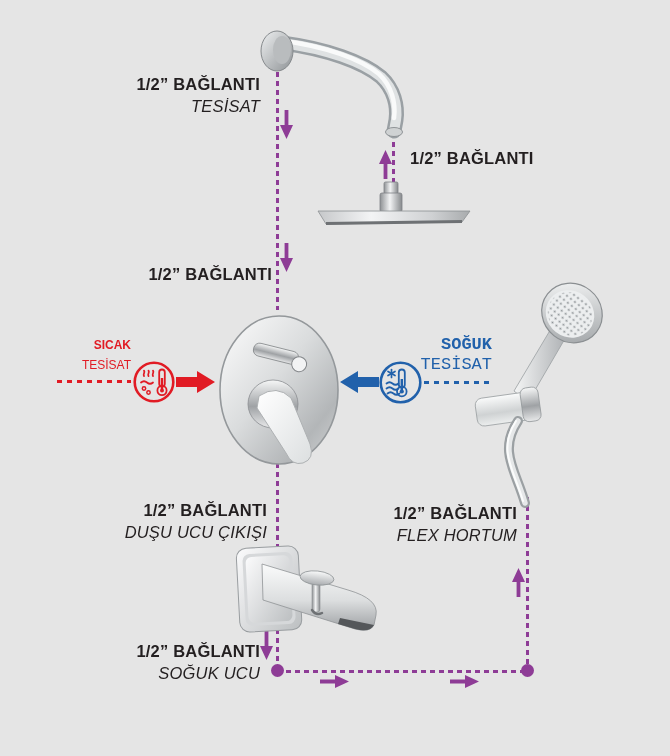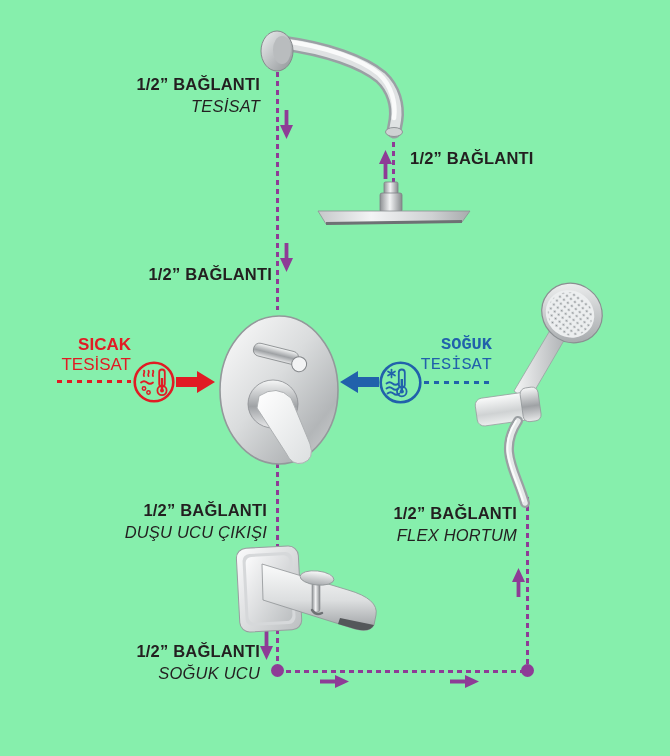--- a/index.html
+++ b/index.html
@@ -1,33 +1,33 @@
 <!DOCTYPE html>
 <html><head>
 <meta charset="utf-8">
 <style>
   html,body{margin:0;padding:0;background:#ffffff;}
-  #stage{position:relative;width:670px;height:756px;background:#86efac;overflow:hidden;
+  #stage{position:relative;width:670px;height:756px;background:#e5e5e5;overflow:hidden;
          font-family:"Liberation Sans",sans-serif;}
 
   
   .dash-v{position:absolute;width:3px;
           background:repeating-linear-gradient(to bottom,#8e3c96 0 5px,transparent 5px 9px);}
   .dash-h{position:absolute;height:3px;
           background:repeating-linear-gradient(to right,#8e3c96 0 5px,transparent 5px 9px);}
   .dot{position:absolute;width:13px;height:13px;border-radius:50%;background:#8e3c96;}
   .parrow{position:absolute;}
 
   
   .lbl{position:absolute;color:#231f20;font-size:16.5px;line-height:21.5px;
        text-align:right;letter-spacing:.2px;white-space:nowrap;}
   .lbl .b{font-weight:bold;display:block;}
   .lbl .i{font-style:italic;display:block;}
   .lbl.left{text-align:left;}
-  .hotlbl{position:absolute;font-size:17px;line-height:20px;text-align:right;
+  .hotlbl{position:absolute;font-size:12px;line-height:20px;text-align:right;
           color:#e11b24;white-space:nowrap;}
   .coldlbl{position:absolute;font-size:17px;line-height:20px;text-align:right;
            color:#2161ab;white-space:nowrap;font-family:Liberation Mono, monospace;}
   .hotlbl .b,.coldlbl .b{font-weight:bold;display:block;}
   .hotlbl .r,.coldlbl .r{display:block;}
   .dash-red{position:absolute;height:3px;
             background:repeating-linear-gradient(to right,#e11b24 0 5px,transparent 5px 10px);}
   .dash-blue{position:absolute;height:3px;
              background:repeating-linear-gradient(to right,#2161ab 0 5px,transparent 5px 10px);}
   .prod{position:absolute;}

